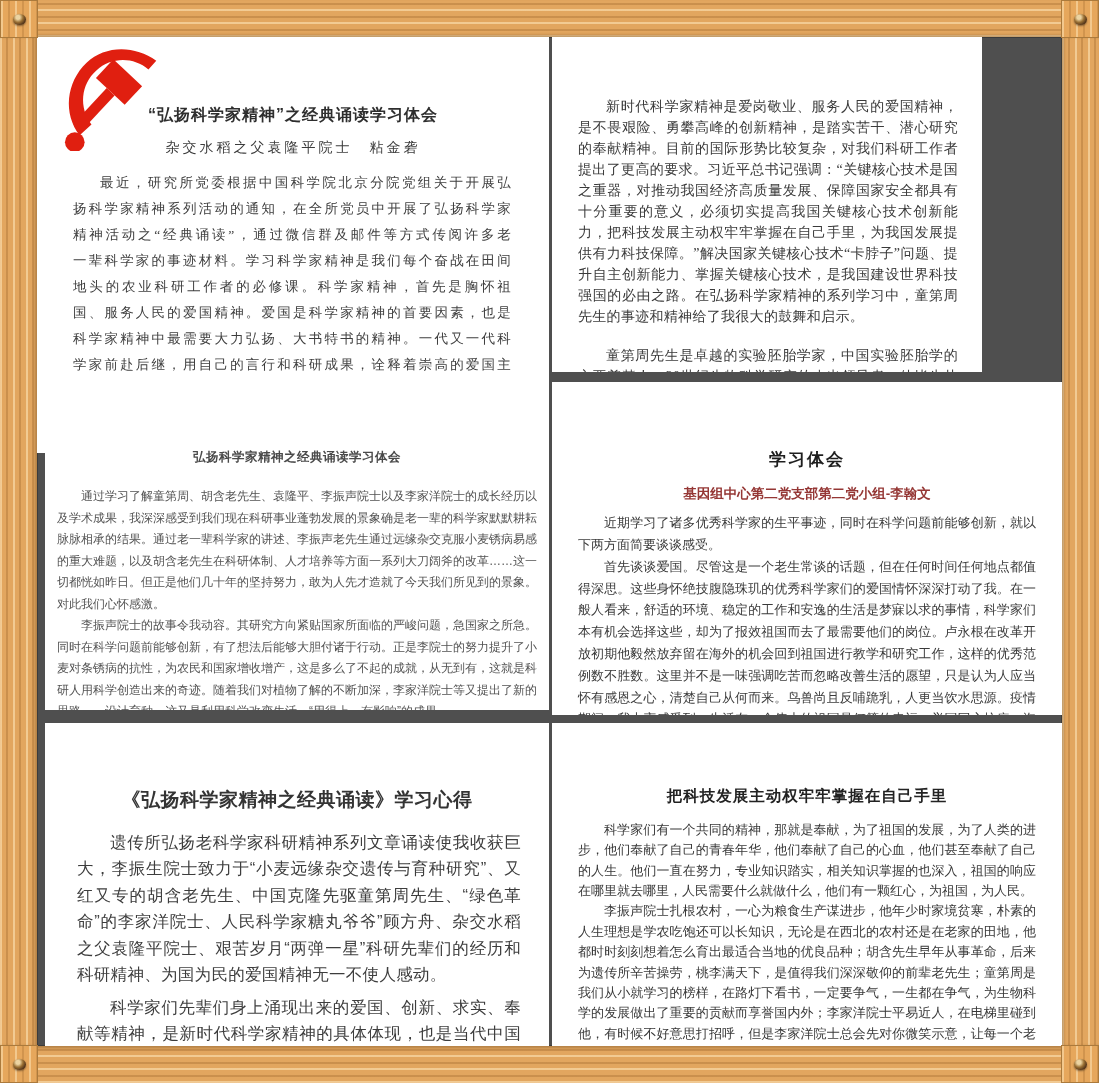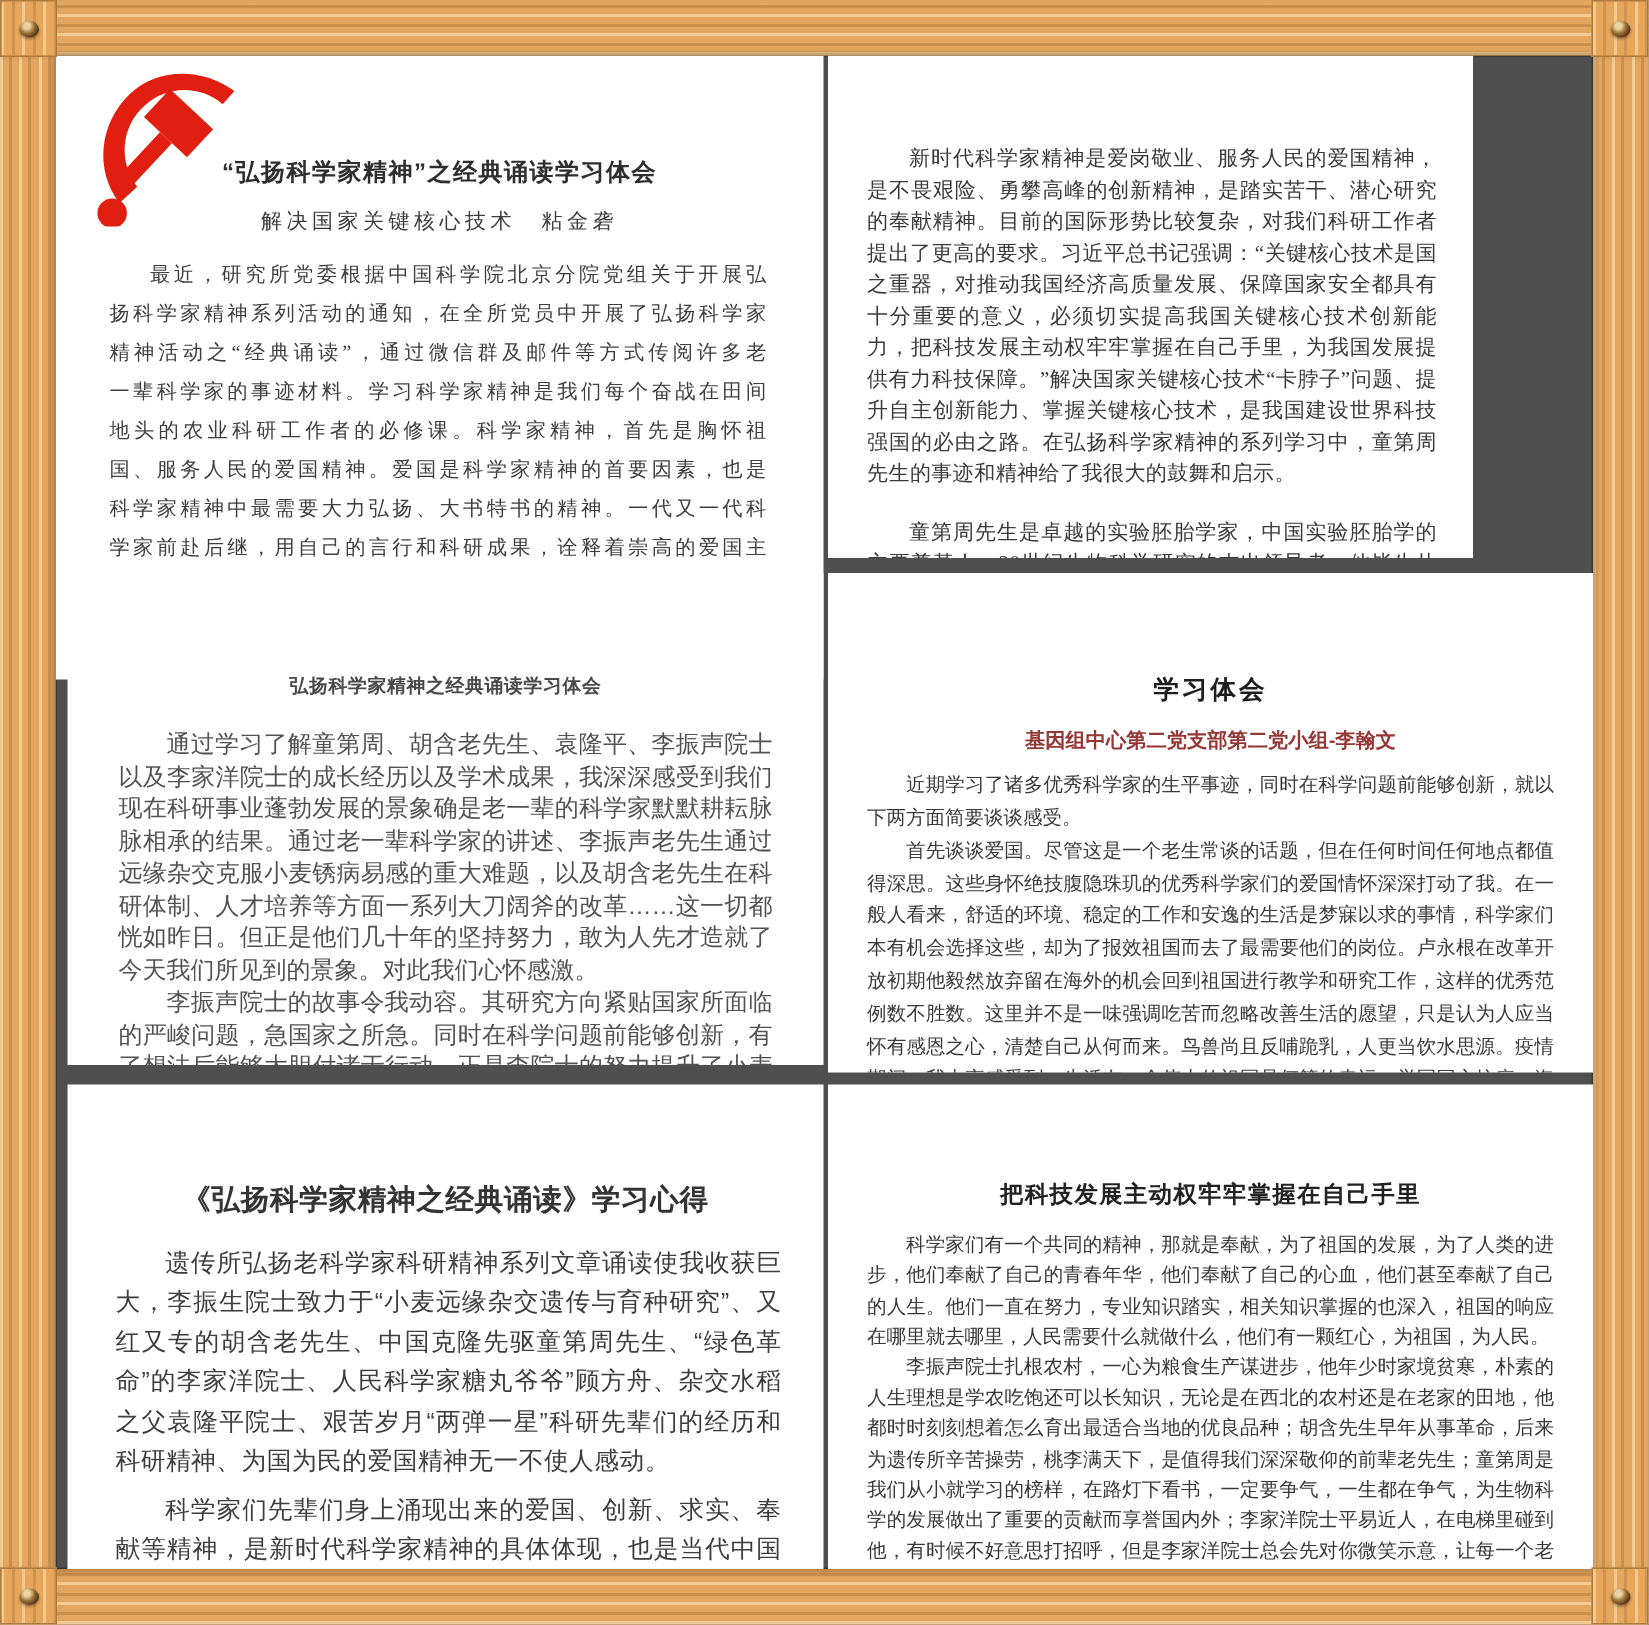--- a/index.html
+++ b/index.html
@@ -56,22 +56,22 @@
   .tl-byline{margin-top:13px;text-align:center;font-size:14px;letter-spacing:3px;color:#3c3c3c;}
   .tl-body{margin:13px 36px 0;font-size:13.5px;line-height:26px;letter-spacing:2.2px;color:#3e3e3e;}
 
   
   .tr-body{margin:59px 24px 0 26px;font-size:14px;line-height:21px;letter-spacing:.3px;color:#3a3a3a;}
   .tr-body p + p{margin-top:18px;}
 
   
   .ml-title{padding-top:57px;text-align:center;font-family:"Liberation Sans",sans-serif;
       font-weight:600;font-size:12.5px;color:#4a4a4a;letter-spacing:.5px;}
-  .ml-body{margin:20px 34px 0;font-family:"Liberation Sans",sans-serif;
-      font-size:16px;line-height:21.5px;color:#525252;}
+  .ml-body{margin:20px 12px 0;font-family:"Liberation Sans",sans-serif;
+      font-size:12px;line-height:21.5px;color:#525252;}
 
   
   .mr-title{padding-top:52px;text-align:center;font-family:"Liberation Sans",sans-serif;
       font-weight:bold;font-size:17px;color:#1e1e1e;letter-spacing:2px;}
   .mr-byline{margin-top:9px;text-align:center;font-family:"Liberation Sans",sans-serif;
       font-weight:bold;font-size:13.5px;color:var(--byline-red);}
   .mr-body{margin:9px 26px 0;font-size:13px;line-height:21.8px;color:#3a3a3a;}
 
   
   .bl-title{padding-top:48px;text-align:center;font-family:"Liberation Sans",sans-serif;
@@ -97,21 +97,21 @@
         <svg viewBox="0 0 120 110" width="120" height="108" aria-hidden="true">
           <path fill="currentColor" d="M100 18 C78 2 48 2 29 20 C8 40 5 72 22 94 L34 83 C21 66 23 42 39 28 C54 14 77 14 92 27 Z"></path>
           <circle fill="currentColor" cx="17" cy="101" r="10"></circle>
           <g fill="currentColor" transform="rotate(43 60 42)">
             <rect x="40" y="26" width="40" height="26"></rect>
             <rect x="55" y="52" width="11" height="50"></rect>
           </g>
         </svg>
       </span>
       <h1 class="tl-title">“弘扬科学家精神”之经典诵读学习体会</h1>
-      <div class="tl-byline">解决国家关键核心技术　粘金砻</div>
+      <div class="tl-byline">杂交水稻之父袁隆平院士　粘金砻</div>
       <div class="tl-body">
         <p>最近，研究所党委根据中国科学院北京分院党组关于开展弘扬科学家精神系列活动的通知，在全所党员中开展了弘扬科学家精神活动之“经典诵读”，通过微信群及邮件等方式传阅许多老一辈科学家的事迹材料。学习科学家精神是我们每个奋战在田间地头的农业科研工作者的必修课。科学家精神，首先是胸怀祖国、服务人民的爱国精神。爱国是科学家精神的首要因素，也是科学家精神中最需要大力弘扬、大书特书的精神。一代又一代科学家前赴后继，用自己的言行和科研成果，诠释着崇高的爱国主义精神。袁隆平、李振声、李家洋等这样</p>
       </div>
     </section>
 
     <section class="page" id="p-tr">
       <div class="tr-body">
         <p>新时代科学家精神是爱岗敬业、服务人民的爱国精神，是不畏艰险、勇攀高峰的创新精神，是踏实苦干、潜心研究的奉献精神。目前的国际形势比较复杂，对我们科研工作者提出了更高的要求。习近平总书记强调：“关键核心技术是国之重器，对推动我国经济高质量发展、保障国家安全都具有十分重要的意义，必须切实提高我国关键核心技术创新能力，把科技发展主动权牢牢掌握在自己手里，为我国发展提供有力科技保障。”解决国家关键核心技术“卡脖子”问题、提升自主创新能力、掌握关键核心技术，是我国建设世界科技强国的必由之路。在弘扬科学家精神的系列学习中，童第周先生的事迹和精神给了我很大的鼓舞和启示。</p>
         <p>童第周先生是卓越的实验胚胎学家，中国实验胚胎学的主要奠基人，20世纪生物科学研究的杰出领导者。他毕生从事实验胚胎学、细胞生物学、发育生物学的研究工作， 1963 年，童第周先生与同事们对鲤鱼和鲫鱼的受精卵进行了核质杂交实验，从而产生出世界第一批克隆鱼，开创了中国“克隆”技术</p>
       </div>

